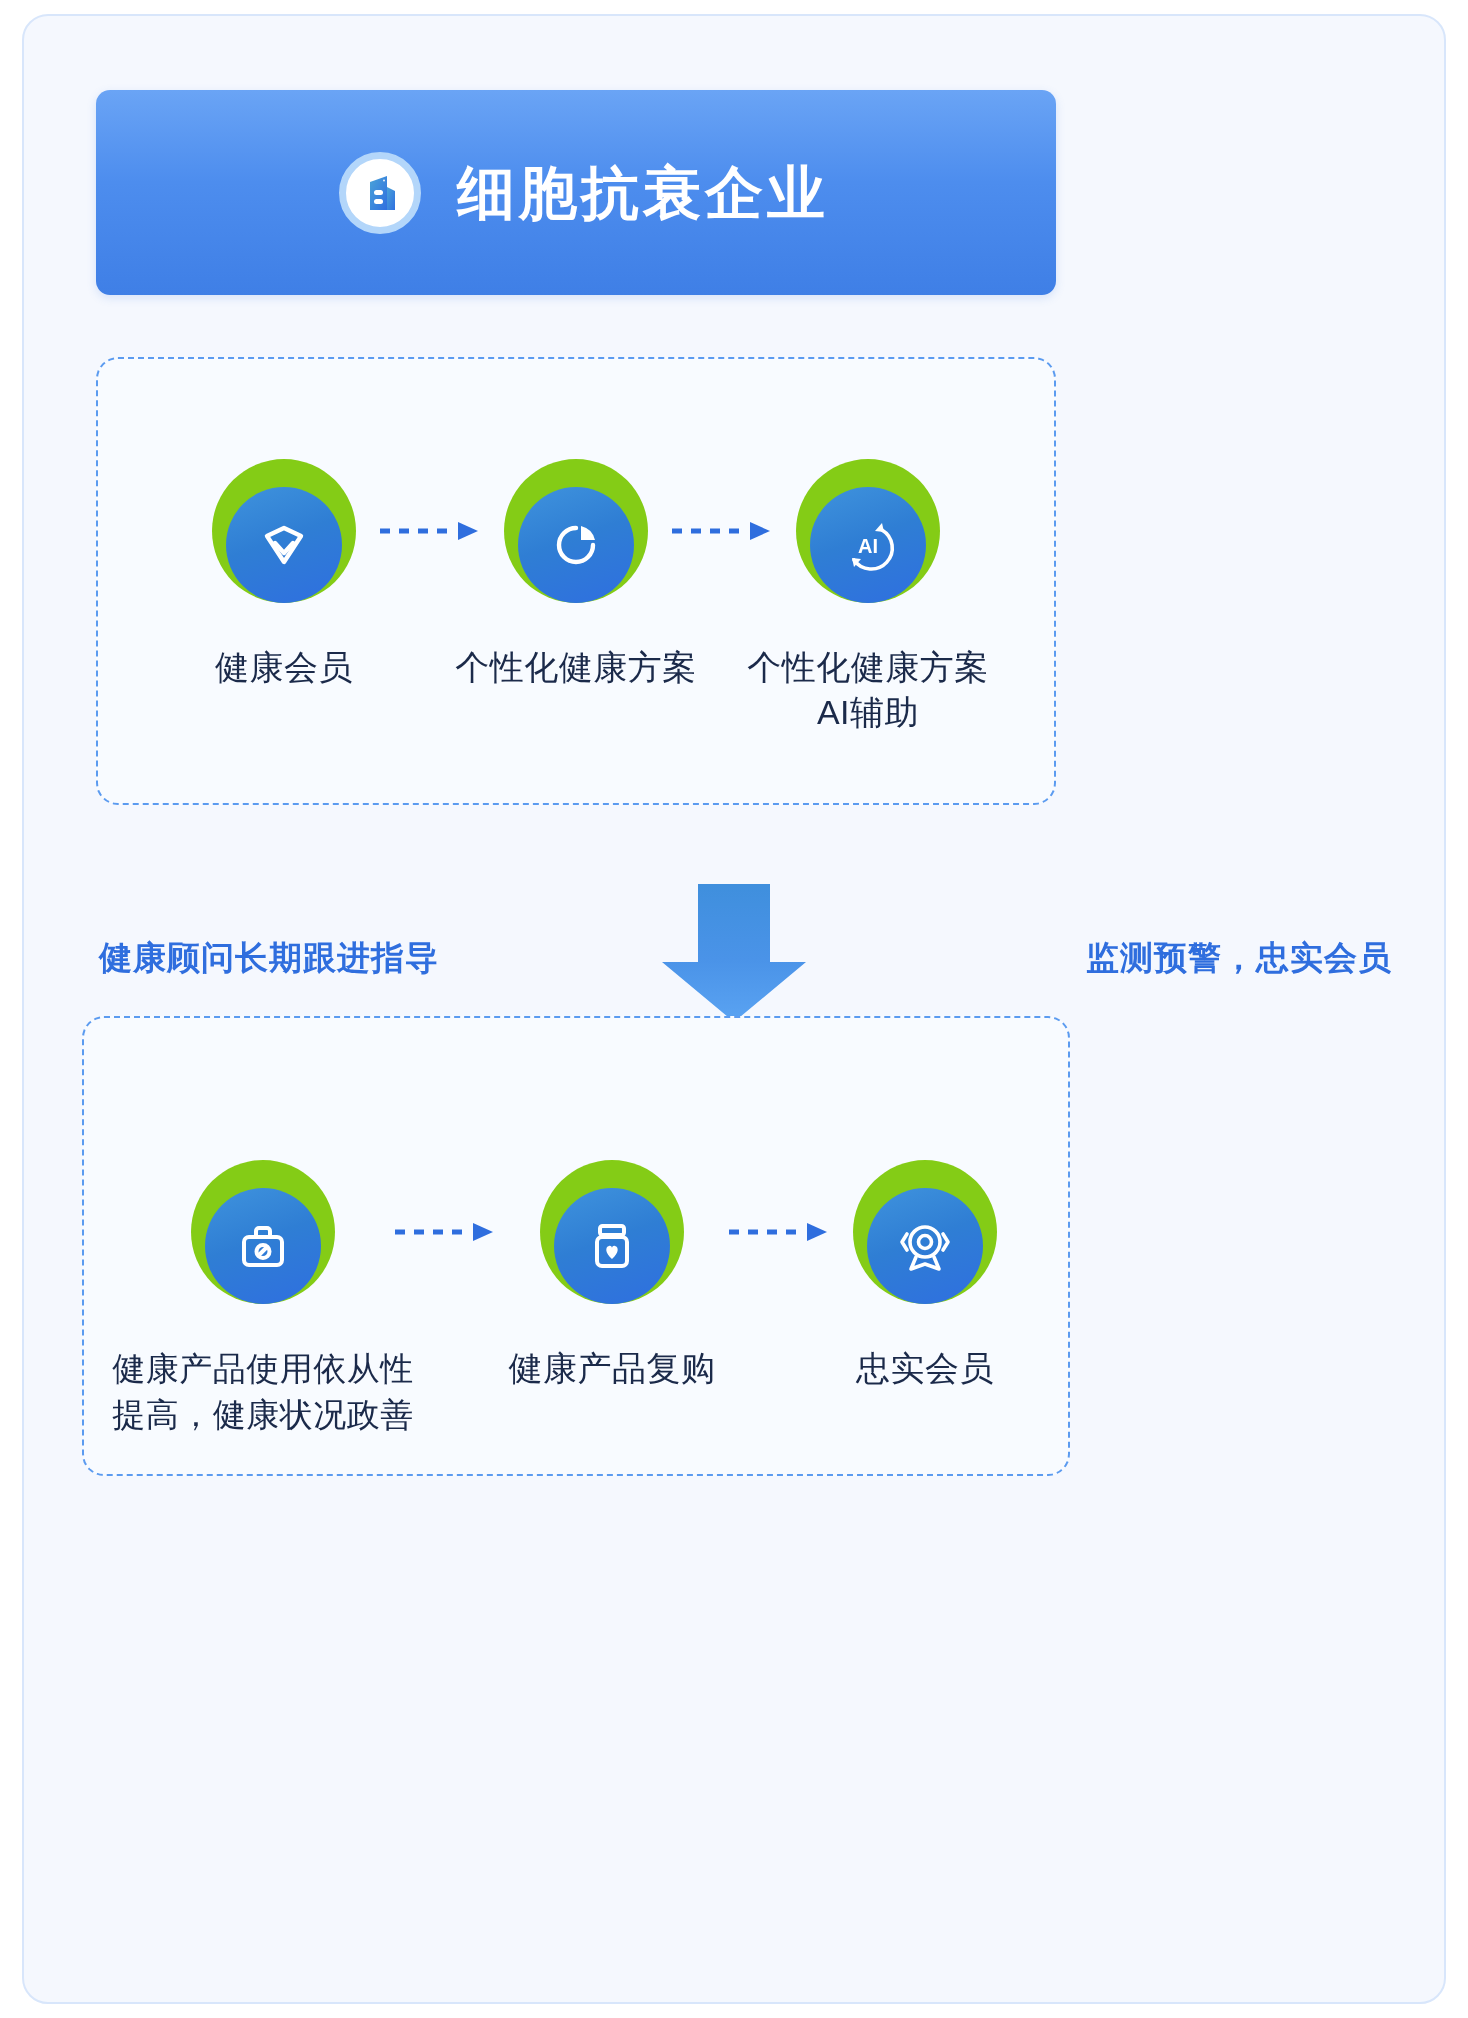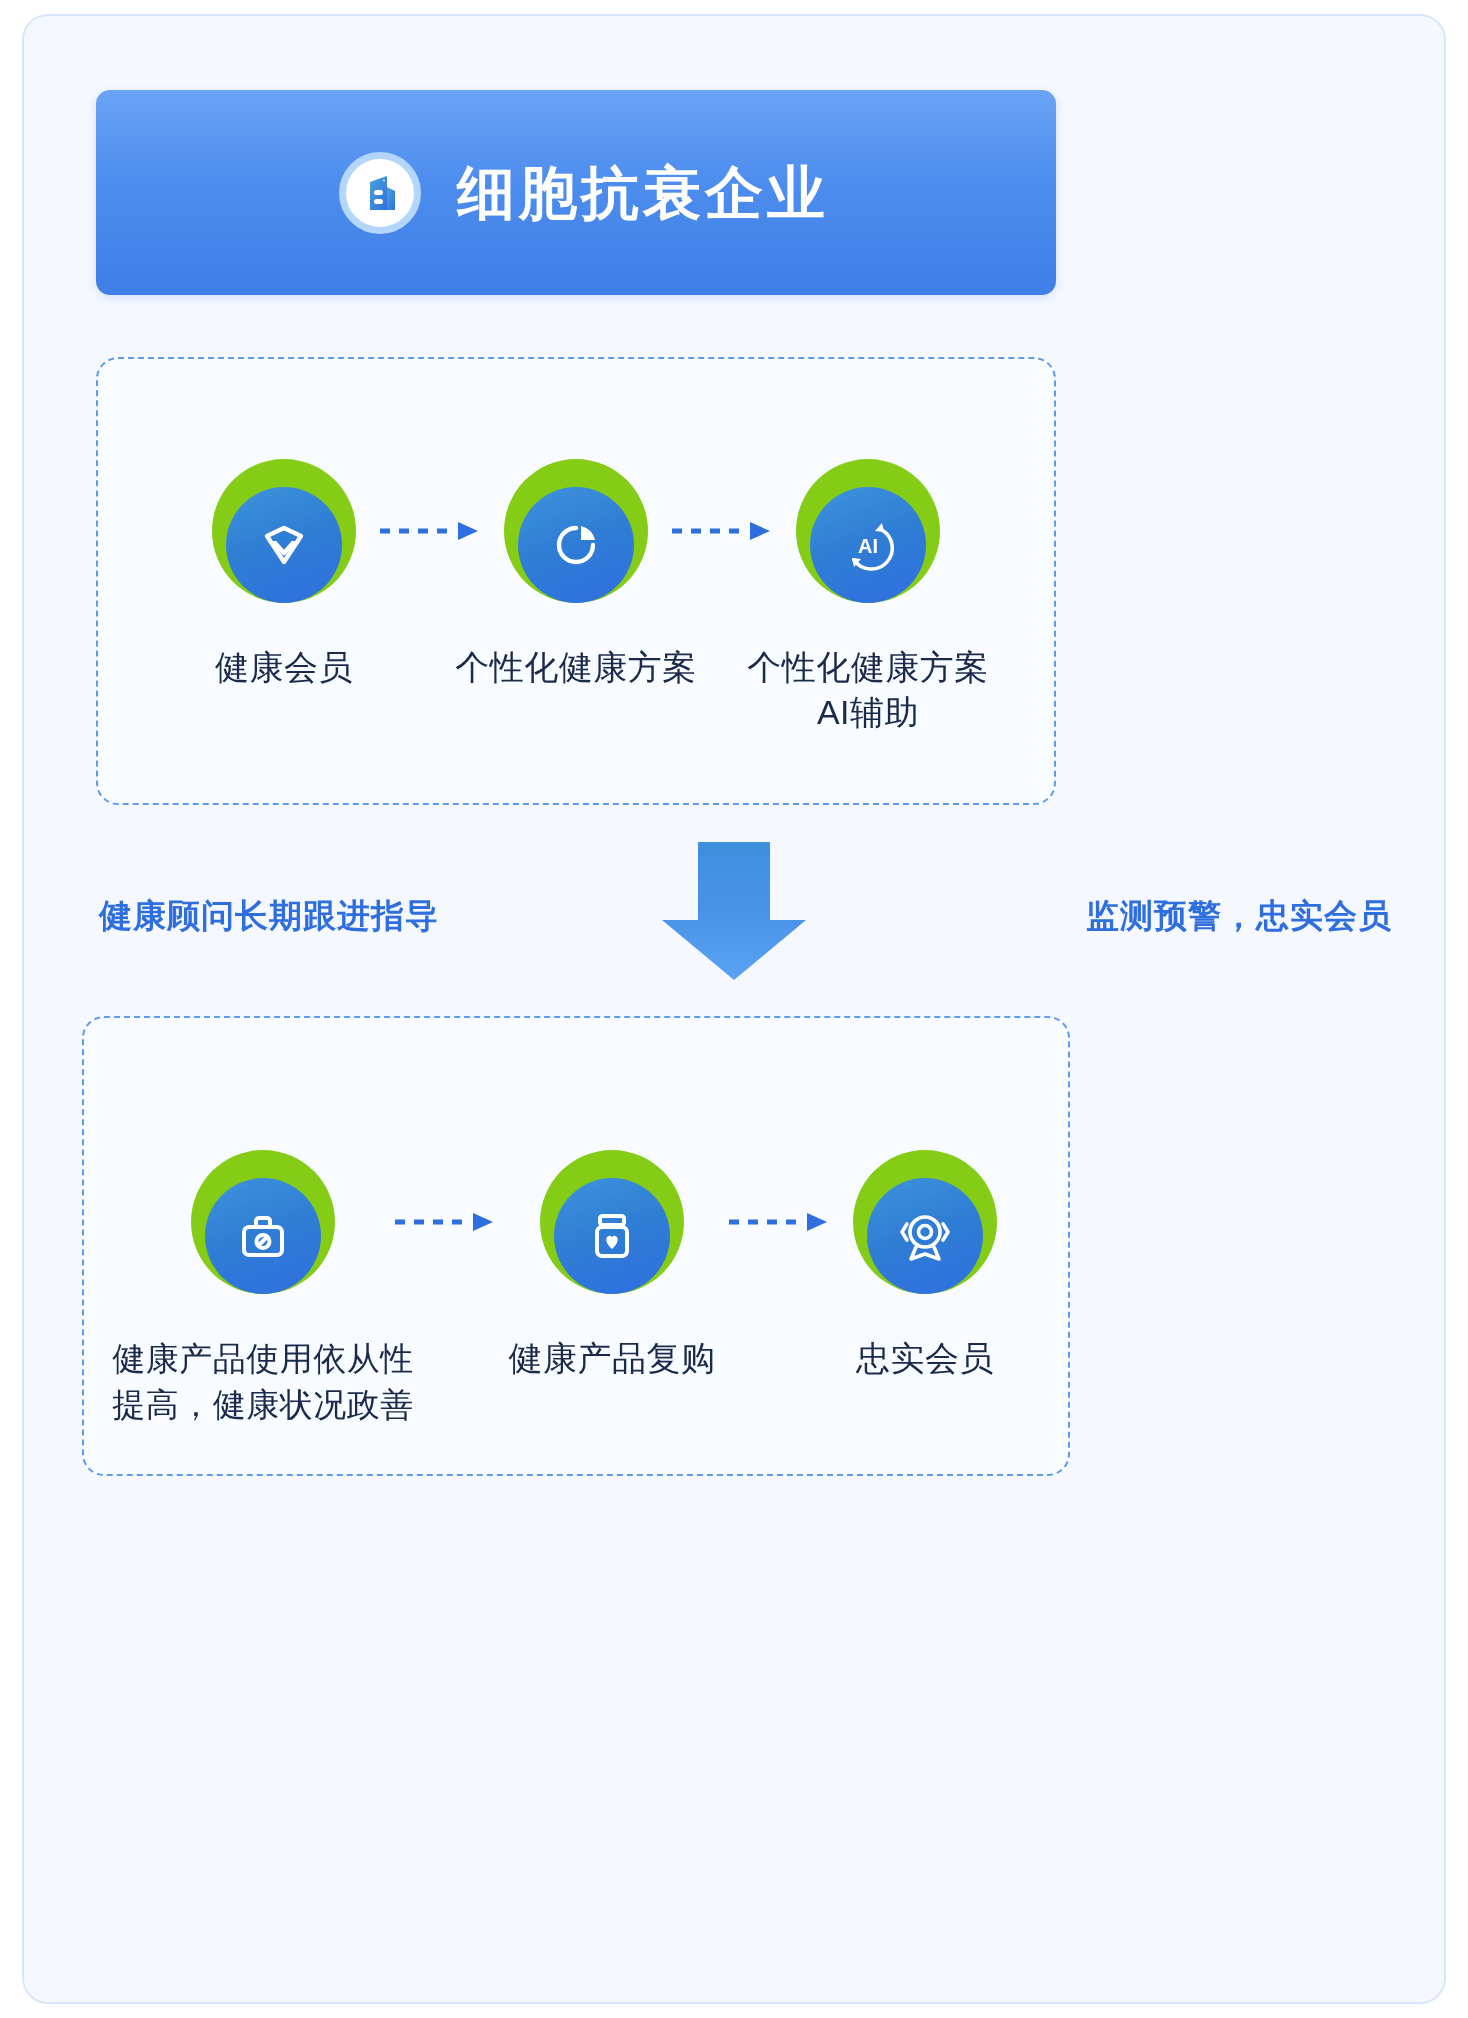--- a/index.html
+++ b/index.html
@@ -93,21 +93,21 @@
   
   .flow {
     position: absolute;
     left: 0;
     right: 0;
     display: flex;
     align-items: flex-start;
     justify-content: center;
   }
   .flow-top { top: 100px; }
-  .flow-bottom { top: 132px; }
+  .flow-bottom { top: 142px; }
 
   .node {
     display: flex;
     flex-direction: column;
     align-items: center;
     width: 258px;
     flex: 0 0 auto;
   }
   .node-circle {
     width: 144px;
@@ -154,21 +154,21 @@
     height: 144px;
     margin: 0 -36px;
   }
   .connector svg { display: block; }
 
   
   .midband {
     position: absolute;
     left: 0;
     right: 0;
-    top: 822px;
+    top: 864px;
     height: 170px;
     padding-left: 39px;
   }
   .mid-text {
     position: absolute;
     top: 56px;
     color: #2f6ede;
     font-size: 33px;
     font-weight: 700;
     letter-spacing: 1px;

